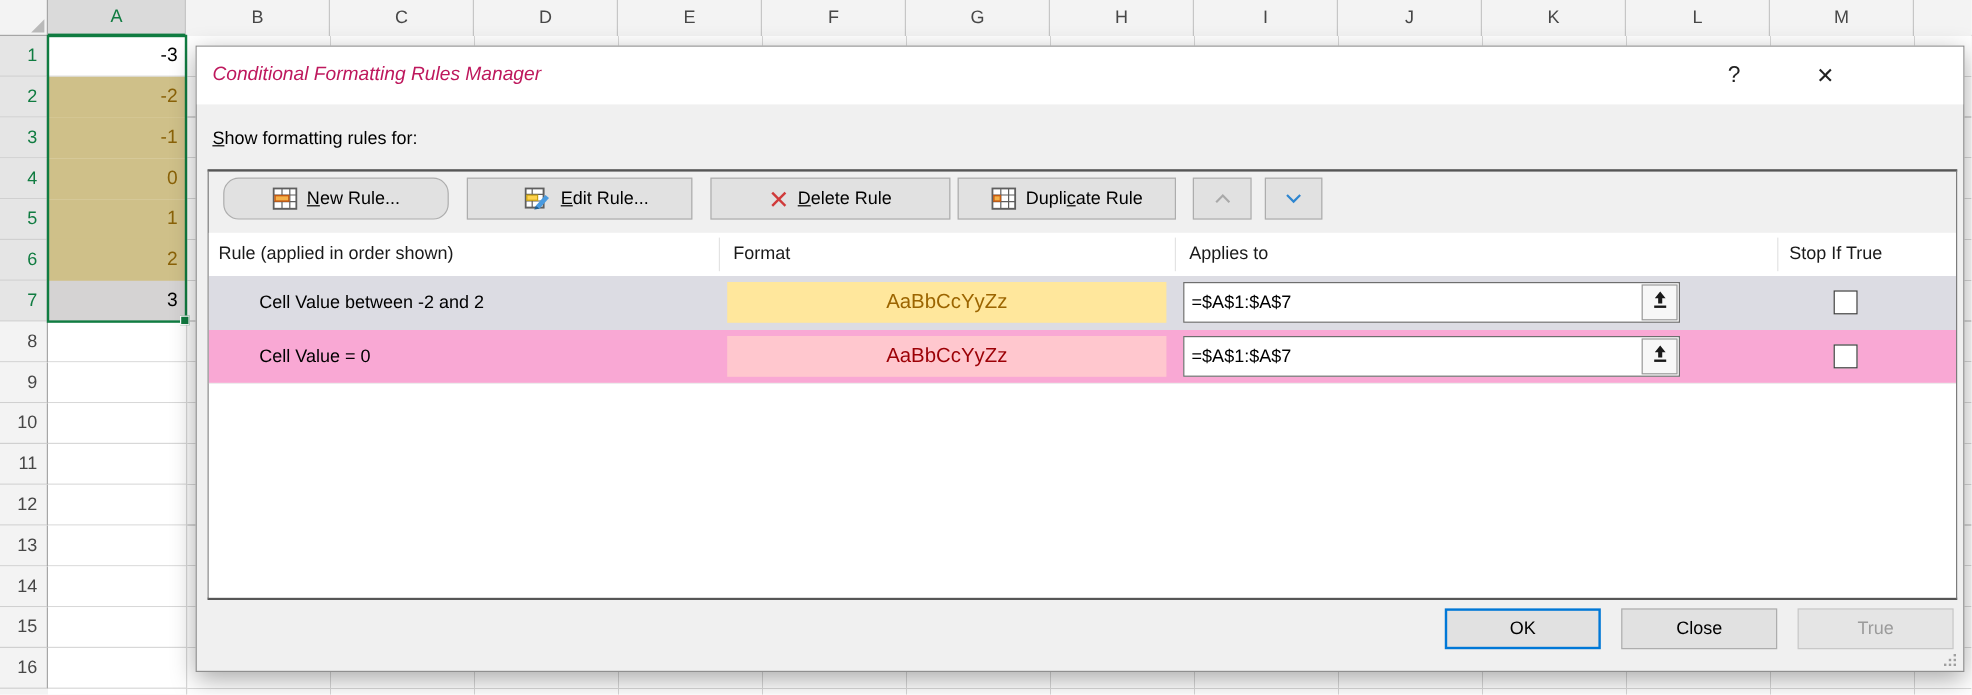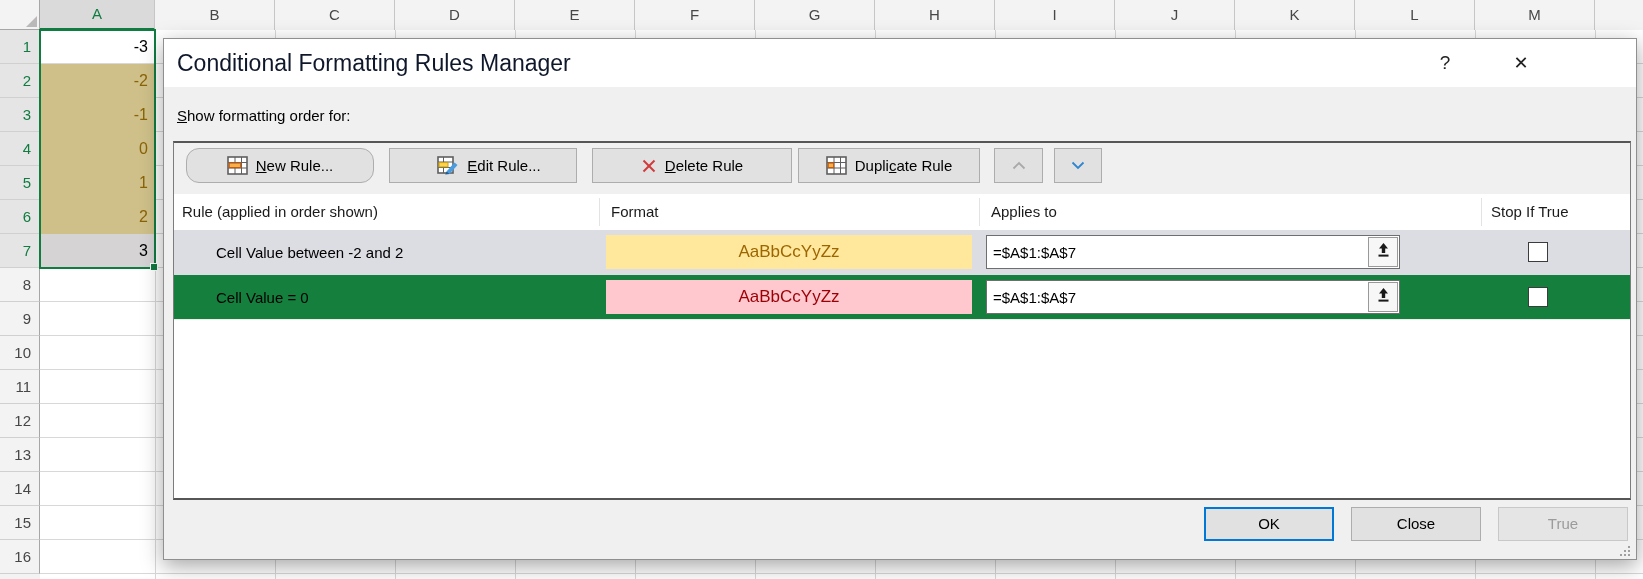--- a/index.html
+++ b/index.html
@@ -58,21 +58,21 @@
     position:absolute; left:150px; top:263px; width:8px; height:8px;
     background:#107C41; border:1px solid #fff;
   }
   
   .dialog {
     position:absolute; left:163px; top:38px; width:1474px; height:522px;
     background:#f0f0f0; border:1px solid #8f8f8f;
     box-shadow: 0 6px 20px rgba(0,0,0,0.35);
   }
   .titlebar { position:absolute; left:0; top:0; right:0; height:48px; background:#fff; }
-  .dlg-title { position:absolute; left:13px; top:0; line-height:48px; font-size:23px; color:#0f172a; }
+  .dlg-title { position:absolute; left:13px; top:0; line-height:48px; font-size:16px; color:#be185d;font-style:italic; }
   .titlebtn {
     position:absolute; top:10px; width:30px; height:28px; text-align:center;
     line-height:28px; font-size:19px; color:#222; cursor:default;
   }
   .help-btn { left:1266px; }
   .close-btn { left:1342px; font-size:18px; }
   .show-label { position:absolute; left:13px; top:60px; height:33px; line-height:33px; font-size:15px; }
   .combo {
     position:absolute; left:249px; top:60px; width:240px; height:33px;
     background:#fff; border:1px solid #646464;
@@ -107,21 +107,21 @@
   .btn-duplicate { left:596px; width:182px;margin-left:28px; }
   .btn-up { left:820px; width:49px; }
   .btn-down { left:880px; width:48px; }
   .mn { text-decoration: underline; }
   .listview { position:absolute; left:0; top:51px; right:0; bottom:0; background:#fff; overflow:hidden; }
   .listheader { position:absolute; left:0; top:0; right:0; height:36px; background:#fff; font-size:15px; }
   .lh { position:absolute; top:0; line-height:36px; color:#1a1a1a; white-space:nowrap; }
   .lh-rule { left:8px; } .lh-format { left:437px; } .lh-applies { left:817px; } .lh-stop { left:1317px; }
   .lsep { position:absolute; top:4px; height:28px; width:1px; background:#e3e3e3; }
   .sep1 { left:425px; } .sep2 { left:805px; } .sep3 { left:1307px; }
-  .rule-row { position:absolute; left:0; right:0; height:45px; background:#15803d; }
+  .rule-row { position:absolute; left:0; right:0; height:45px; background:#f9a8d4; }
   .rule-row.r0 { top:36px; }
   .rule-row.r1 { top:81px; border-bottom:1px solid #ededed; }
   .rule-row.selected { background:#dcdce3;text-decoration:underline; }
   .rule-desc { position:absolute; left:42px; top:0; line-height:45px; font-size:15px; white-space:nowrap; }
   .rule-preview {
     position:absolute; left:432px; top:5px; width:366px; height:34px;
     text-align:center; line-height:34px; font-size:17px;
   }
   .applies-field {
     position:absolute; left:812px; top:5px; width:414px; height:34px;
@@ -213,21 +213,21 @@
 <div class="sel-border"></div>
 <div class="fill-handle"></div>
 
 <div class="dialog">
   <div class="titlebar">
     <div class="dlg-title">Conditional Formatting Rules Manager</div>
     <div class="titlebtn help-btn"><span>?</span></div>
     <div class="titlebtn close-btn"><span>✕</span></div>
   </div>
 
-  <div class="show-label"><span class="mn">S</span><span>how formatting order for:</span></div>
+  <div class="show-label"><span class="mn">S</span><span>how formatting rules for:</span></div>
 
 
   <div class="groupbox">
     <div class="tbtn btn-new">
       <span class="icon">
         <svg width="21" height="19" viewBox="0 0 21 19">
           <rect x="1" y="1" width="19" height="17" fill="#fff" stroke="#5f5f5f" stroke-width="1.6"></rect>
           <line x1="1" y1="6.5" x2="20" y2="6.5" stroke="#5f5f5f" stroke-width="1"></line>
           <line x1="1" y1="12" x2="20" y2="12" stroke="#5f5f5f" stroke-width="1"></line>
           <line x1="8" y1="1" x2="8" y2="18" stroke="#5f5f5f" stroke-width="1"></line>

